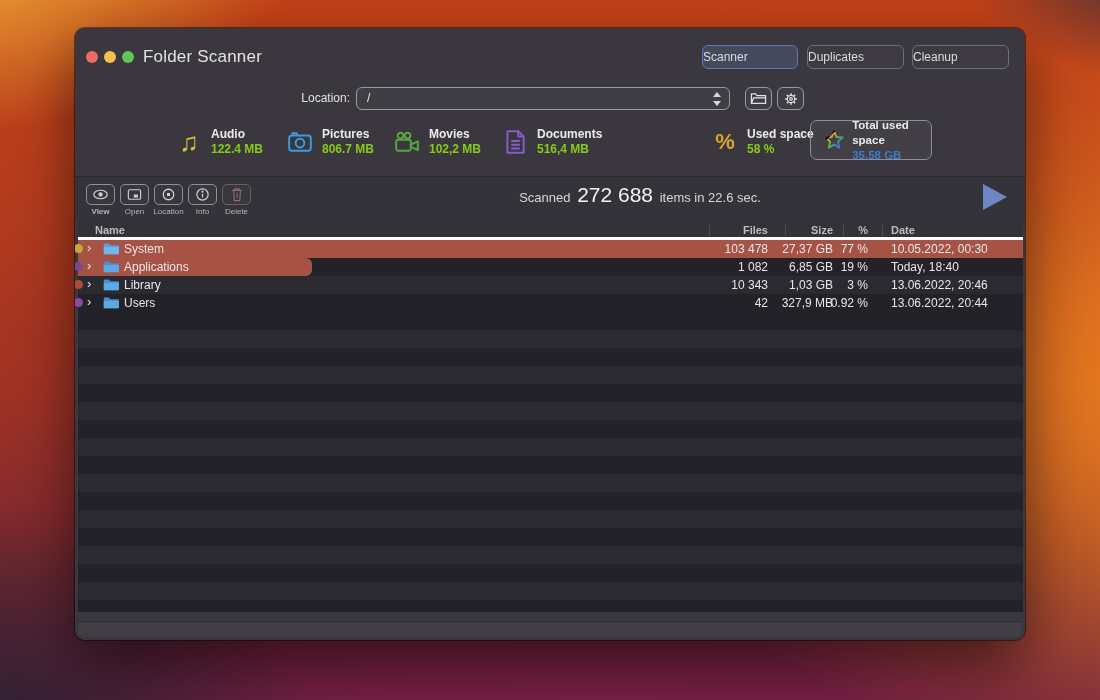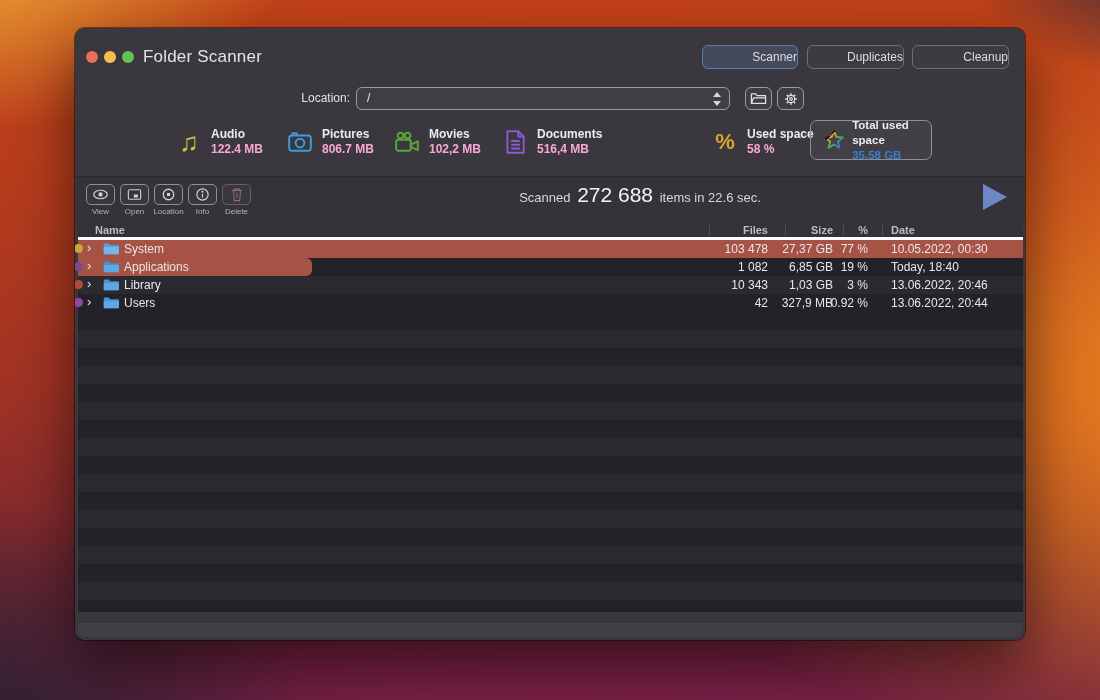--- a/index.html
+++ b/index.html
@@ -26,21 +26,21 @@
   }
 
   
   .titlebar { position:absolute; left:0; top:8px; width:100%; height:44px; }
   .tl { position:absolute; top:15px; width:12px; height:12px; border-radius:50%; }
   .tl.close { left:11px; background:#ec6a5e; }
   .tl.min   { left:29px; background:#f5bf4f; }
   .tl.max   { left:47px; background:#61c454; }
   .win-title { position:absolute; left:68px; top:11px; font-size:17px; color:#e4e2e6; letter-spacing:.2px; }
   .tab { position:absolute; top:9px; height:24px; border:1px solid #6e6e74; border-radius:6px;
-         color:#dddce0; font-size:12px; text-align:right; line-height:22px; background:rgba(255,255,255,.02); }
+         color:#dddce0; font-size:12px; text-align:left; line-height:22px; background:rgba(255,255,255,.02); }
   .tab.active { border-color:#5b79b8; background:#444a5c; }
   .tab.t1 { left:627px; width:96px; }
   .tab.t2 { left:732px; width:97px; }
   .tab.t3 { left:837px; width:97px; }
 
   
   .loc-label { position:absolute; top:63px; left:175px; width:100px; text-align:right; font-size:12px; color:#e2e0e4; }
   .loc-select { position:absolute; left:281px; top:59px; width:374px; height:23px; border:1px solid #9a9aa0;
                 border-radius:6px; background:#403e44; color:#eceaee; font-size:12px; line-height:21px; padding-left:10px; }
   .stepper { position:absolute; right:7px; top:4px; width:9px; height:14px; }
@@ -50,21 +50,21 @@
   .mini-btn { position:absolute; top:59px; width:27px; height:23px; border:1px solid #9a9aa0; border-radius:6px;
               background:rgba(255,255,255,.03); display:flex; align-items:center; justify-content:center; color:#e4e2e8; }
   .mini-btn.folder { left:670px; }
   .mini-btn.gear { left:702px; }
 
   
   .stat { position:absolute; top:95px; height:38px; display:flex; align-items:center; gap:8px; }
   .stat .ic { width:28px; height:28px; display:flex; align-items:center; justify-content:center; }
   .stat .txt { display:flex; flex-direction:column; justify-content:center; }
   .stat .name { font-size:12px; color:#eceaee; font-weight:700; line-height:15px; }
-  .stat .val  { font-size:12px; color:#f9a8d4; font-weight:700; line-height:15px; }
+  .stat .val  { font-size:12px; color:#84cc16; font-weight:700; line-height:15px; }
   .s-audio{left:100px;} .s-pictures{left:211px;} .s-movies{left:318px;}
   .s-documents{left:426px;} .s-others{left:536px;} .s-used{left:636px;}
   .total-box { position:absolute; left:735px; top:92px; width:122px; height:40px; border:1px solid #8e8e94;
                border-radius:7px; background:rgba(255,255,255,.045); display:flex; align-items:center; gap:7px; padding-left:12px; }
   .total-box .name { font-size:11.5px; color:#eceaee; font-weight:700; line-height:15px; }
   .total-box .val { font-size:11.5px; color:#3d7cca; font-weight:700; line-height:15px; }
   .pct-glyph { font-size:22px; font-weight:700; color:#d8a62e; }
 
   
   .toolzone { position:absolute; left:0; top:148px; width:100%; height:45px; background:#35333a; border-top:1px solid #2b2930; }
@@ -234,21 +234,21 @@
       </span>
     </div>
 
     <div class="toolzone">
       <div class="tool-btn" style="left:11px;">
         <svg width="17" height="13" viewBox="0 0 24 16" fill="none" stroke="currentColor" stroke-width="1.7">
           <ellipse cx="12" cy="8" rx="9.5" ry="6"></ellipse>
             <circle cx="12" cy="8" r="2.2" fill="currentColor"></circle>
         </svg>
       </div>
-      <div class="tool-lbl" style="left:5px;">View</div>
+      <div class="tool-lbl" style="left:5px;font-weight:bold;">View</div>
 
       <div class="tool-btn" style="left:45px;">
         <svg width="15" height="13" viewBox="0 0 22 18" fill="none" stroke="currentColor" stroke-width="1.7">
           <rect x="2" y="2" width="18" height="14" rx="2"></rect>
             <rect x="10" y="9" width="6" height="4.5" fill="currentColor" stroke="none"></rect>
         </svg>
       </div>
       <div class="tool-lbl" style="left:39px;">Open</div>
 
       <div class="tool-btn" style="left:79px;">

